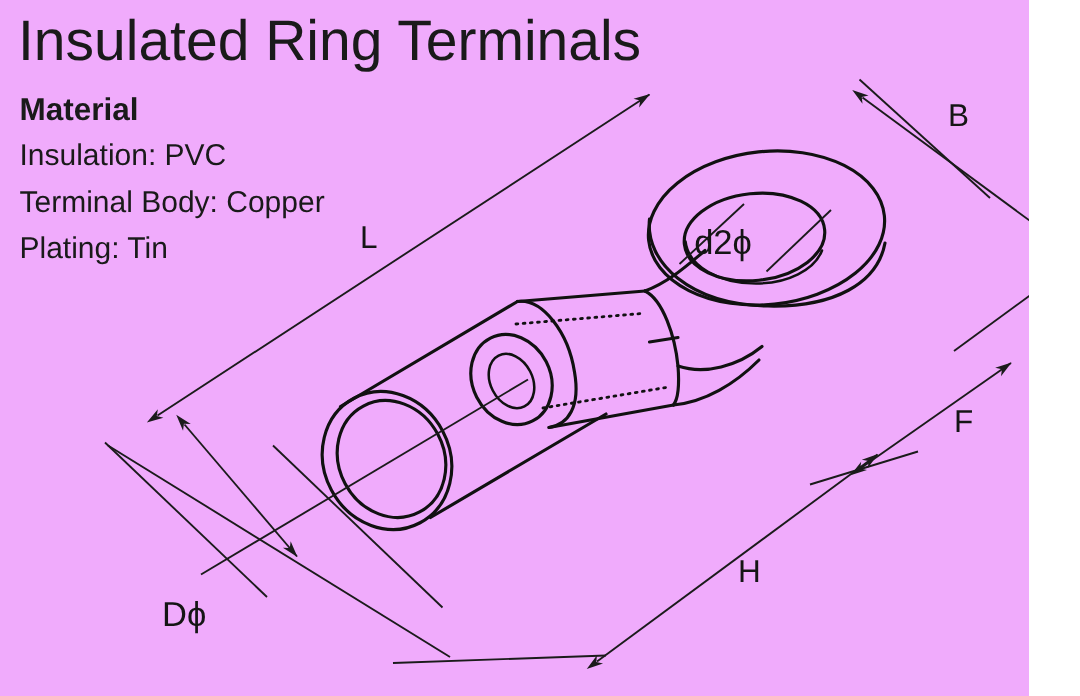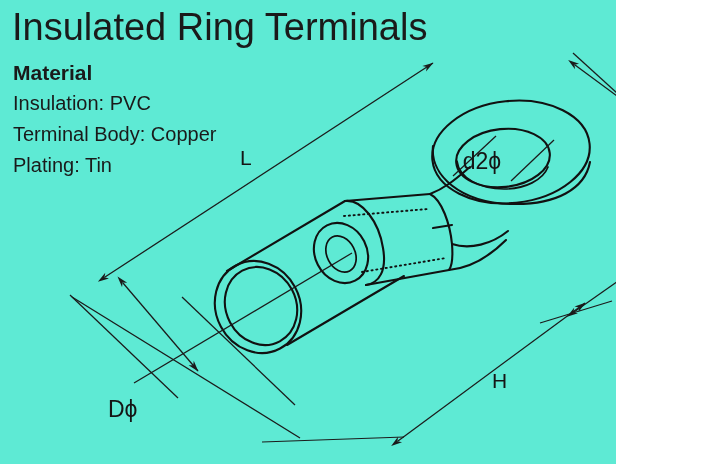--- a/index.html
+++ b/index.html
@@ -2,23 +2,23 @@
 <html><head>
 <meta charset="utf-8">
 <style>
   html, body {
     margin: 0;
     padding: 0;
     background: #ffffff;
   }
   #page {
     position: relative;
-    width: 616px;
+    width: 686px;
     height: 464px;
-    background: #5eead4;
+    background: #f0abfc;
     overflow: hidden;
     font-family: "Liberation Sans", sans-serif;
   }
   #page svg {
     position: absolute;
     left: 0;
     top: 0;
     width: 720px;
     height: 464px;
   }

